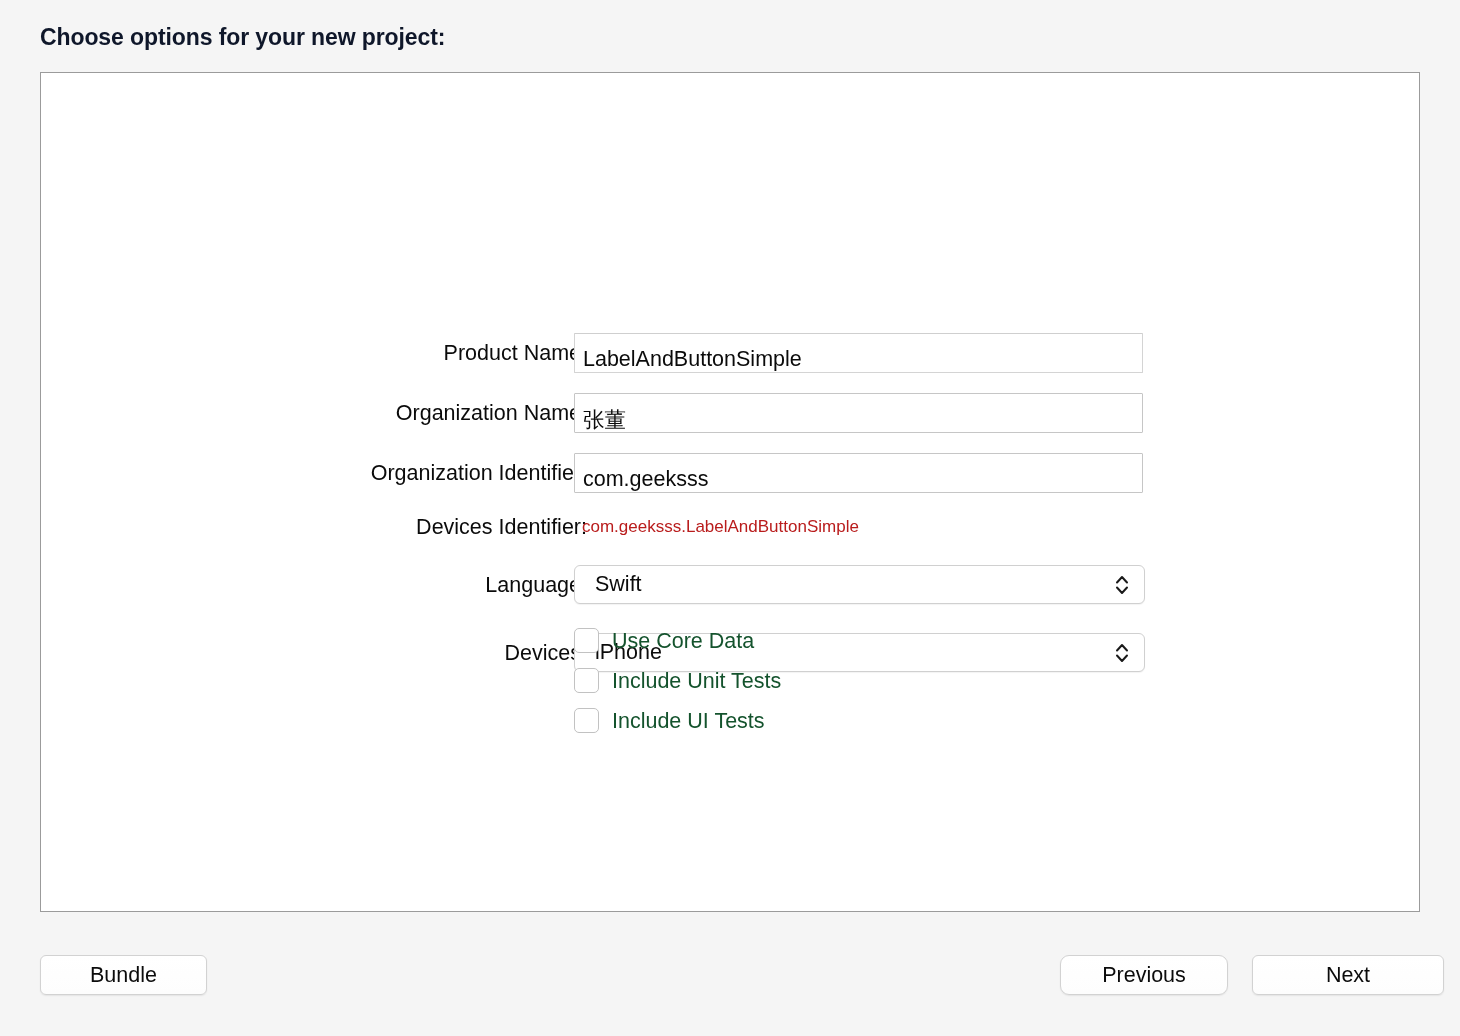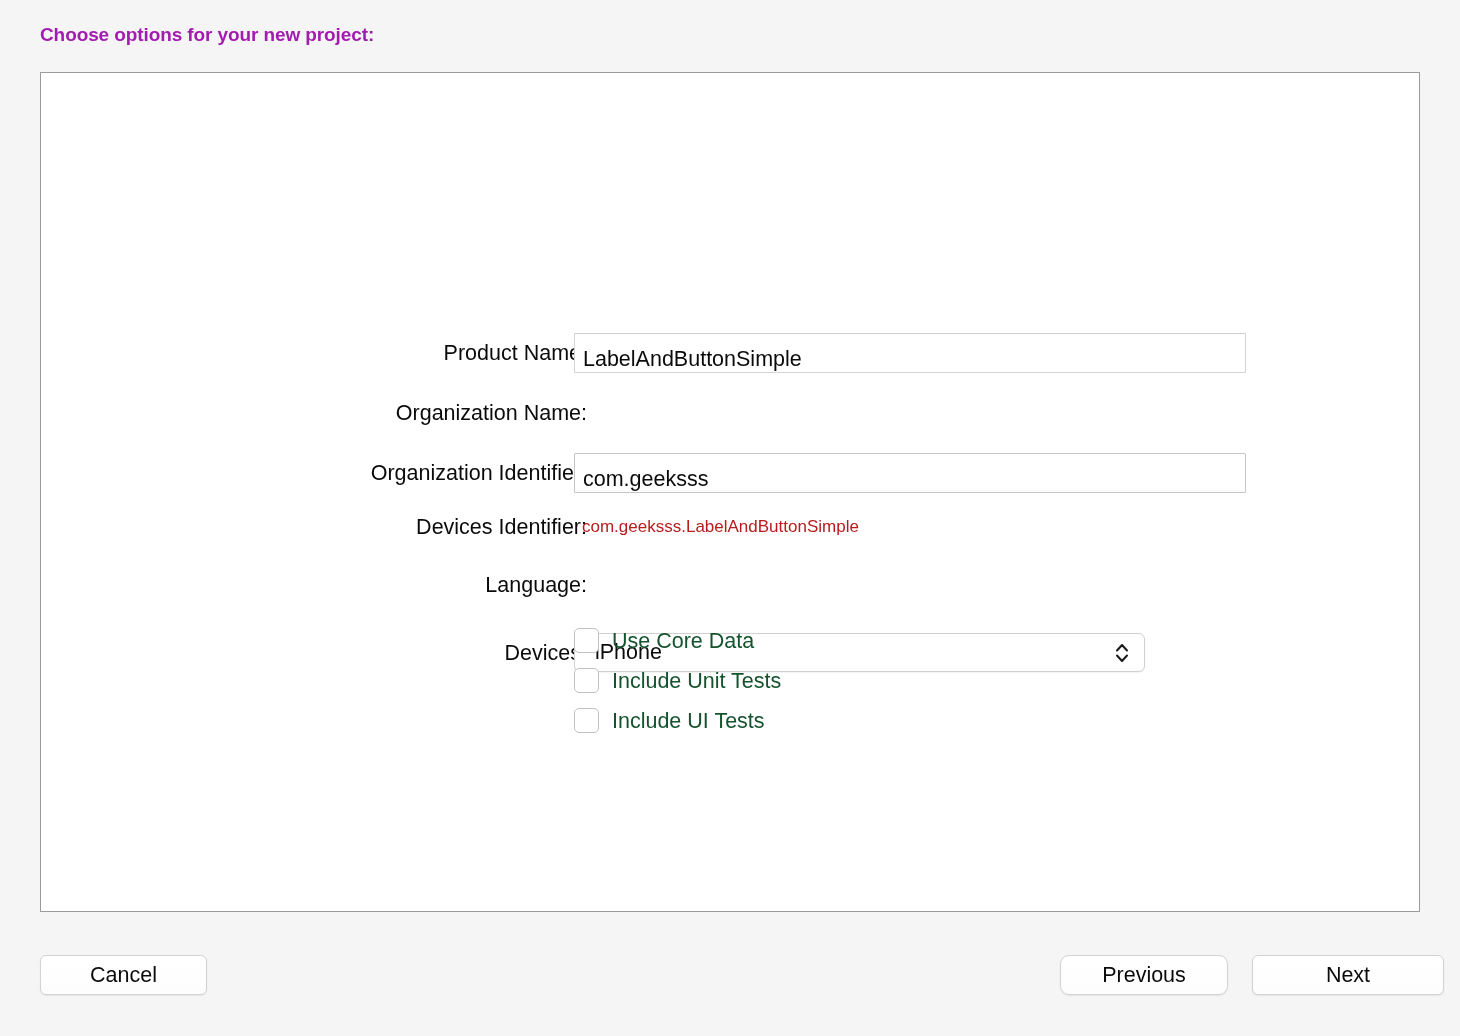--- a/index.html
+++ b/index.html
@@ -16,24 +16,24 @@
     overflow: hidden;
     position: relative;
     -webkit-font-smoothing: antialiased;
   }
 
   
   #sheet-title {
     position: absolute;
     left: 40px;
     top: 24px;
-    font-size: 19px;
+    font-size: 23px;
     font-weight: 700;
     letter-spacing: -0.1px;
-    color: #a21caf;
+    color: #0f172a;
     white-space: nowrap;
   }
 
   
   #options-panel {
     position: absolute;
     left: 40px;
     top: 72px;
     width: 1380px;
     height: 840px;
@@ -69,21 +69,21 @@
     color: #0b0b0b;
     white-space: nowrap;
     text-align: right;
   }
 
   
   .text-field {
     position: absolute;
     left: 533px;   
     top: 0;
-    width: 672px;  
+    width: 569px;  
     height: 40px;
     box-sizing: border-box;
     background: #ffffff;
     border: 1px solid #c6c6c6;
     border-radius: 1px;
     font-family: "Liberation Sans", "DejaVu Sans", sans-serif;
     font-size: 21.5px;
     color: #0b0b0b;
     padding: 13px 5px 0 8px;
     outline: none;
@@ -198,34 +198,44 @@
 <div id="options-panel">
   <div id="options-form">
 
     <div class="form-row" style="top:260px;">
       <div class="field-label">Product Name:</div>
       <input class="text-field thin" type="text" value="LabelAndButtonSimple" style="">
     </div>
 
     <div class="form-row" style="top:320px;">
       <div class="field-label">Organization Name:</div>
+      <input class="text-field" type="text" value="张董" style="">
     </div>
 
     <div class="form-row" style="top:380px;">
       <div class="field-label">Organization Identifier:</div>
       <input class="text-field" type="text" value="com.geeksss" style="">
     </div>
 
     <div class="form-row" style="top:434px;">
       <div class="field-label">Devices Identifier:</div>
       <div class="static-value">com.geeksss.LabelAndButtonSimple</div>
     </div>
 
     <div class="form-row" style="top:492px;">
       <div class="field-label">Language:</div>
+      <div class="popup-button">
+        <div class="popup-value">Swift</div>
+        <span class="popup-arrows">
+          <svg width="16" height="24" viewBox="0 0 16 24">
+            <path d="M3 9.5 L8 4 L13 9.5" fill="none" stroke="#1a1a1a" stroke-width="2" stroke-linecap="round" stroke-linejoin="round"></path>
+            <path d="M3 14.5 L8 20 L13 14.5" fill="none" stroke="#1a1a1a" stroke-width="2" stroke-linecap="round" stroke-linejoin="round"></path>
+          </svg>
+        </span>
+      </div>
     </div>
 
     <div class="form-row" style="top:560px;">
       <div class="field-label">Devices:</div>
       <div class="popup-button">
         <div class="popup-value">iPhone</div>
         <span class="popup-arrows">
           <svg width="16" height="24" viewBox="0 0 16 24">
             <path d="M3 9.5 L8 4 L13 9.5" fill="none" stroke="#1a1a1a" stroke-width="2" stroke-linecap="round" stroke-linejoin="round"></path>
             <path d="M3 14.5 L8 20 L13 14.5" fill="none" stroke="#1a1a1a" stroke-width="2" stroke-linecap="round" stroke-linejoin="round"></path>
@@ -245,17 +255,17 @@
     </div>
 
     <div class="check-row" style="top:631px;">
       <span class="checkbox-box"></span>
       <span class="check-label">Include UI Tests</span>
     </div>
 
   </div>
 </div>
 
-<div class="push-button" id="cancel-button">Cancel</div>
+<div class="push-button" id="cancel-button">Bundle</div>
 
 <div class="push-button" id="previous-button">Previous</div>
 
 <div class="push-button" id="next-button">Next</div>
 
 </body></html>

